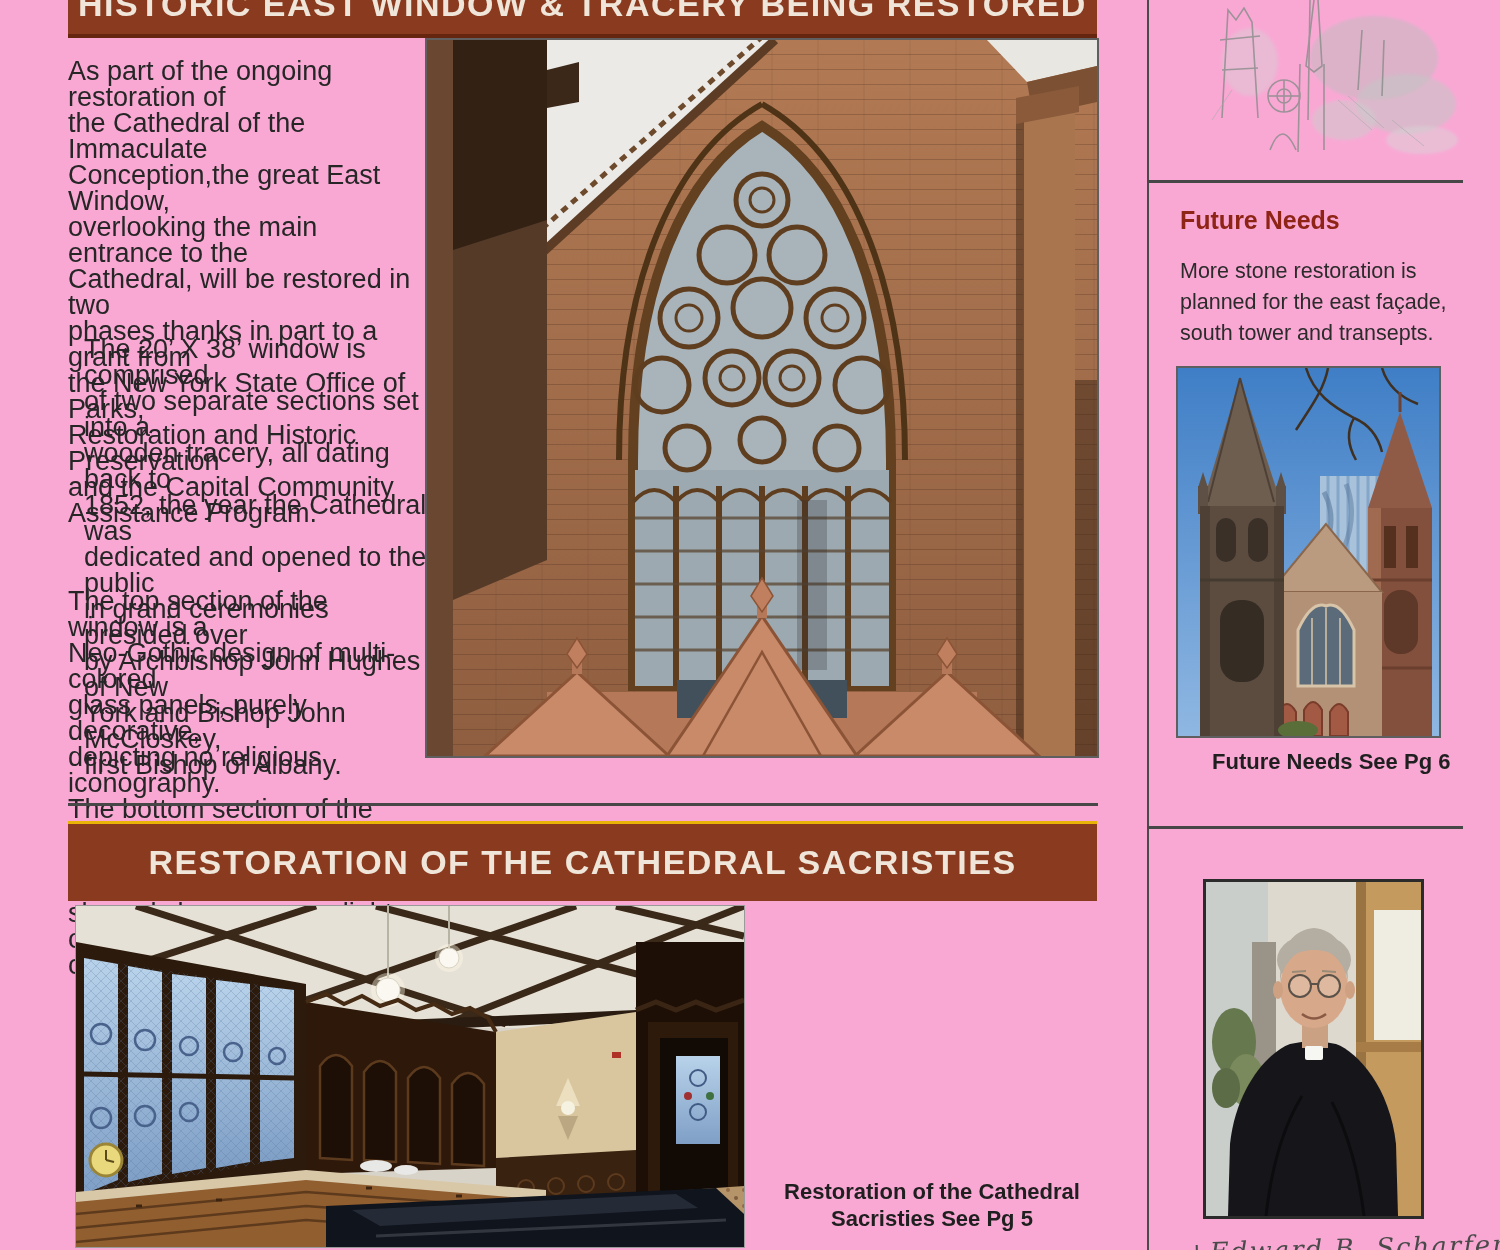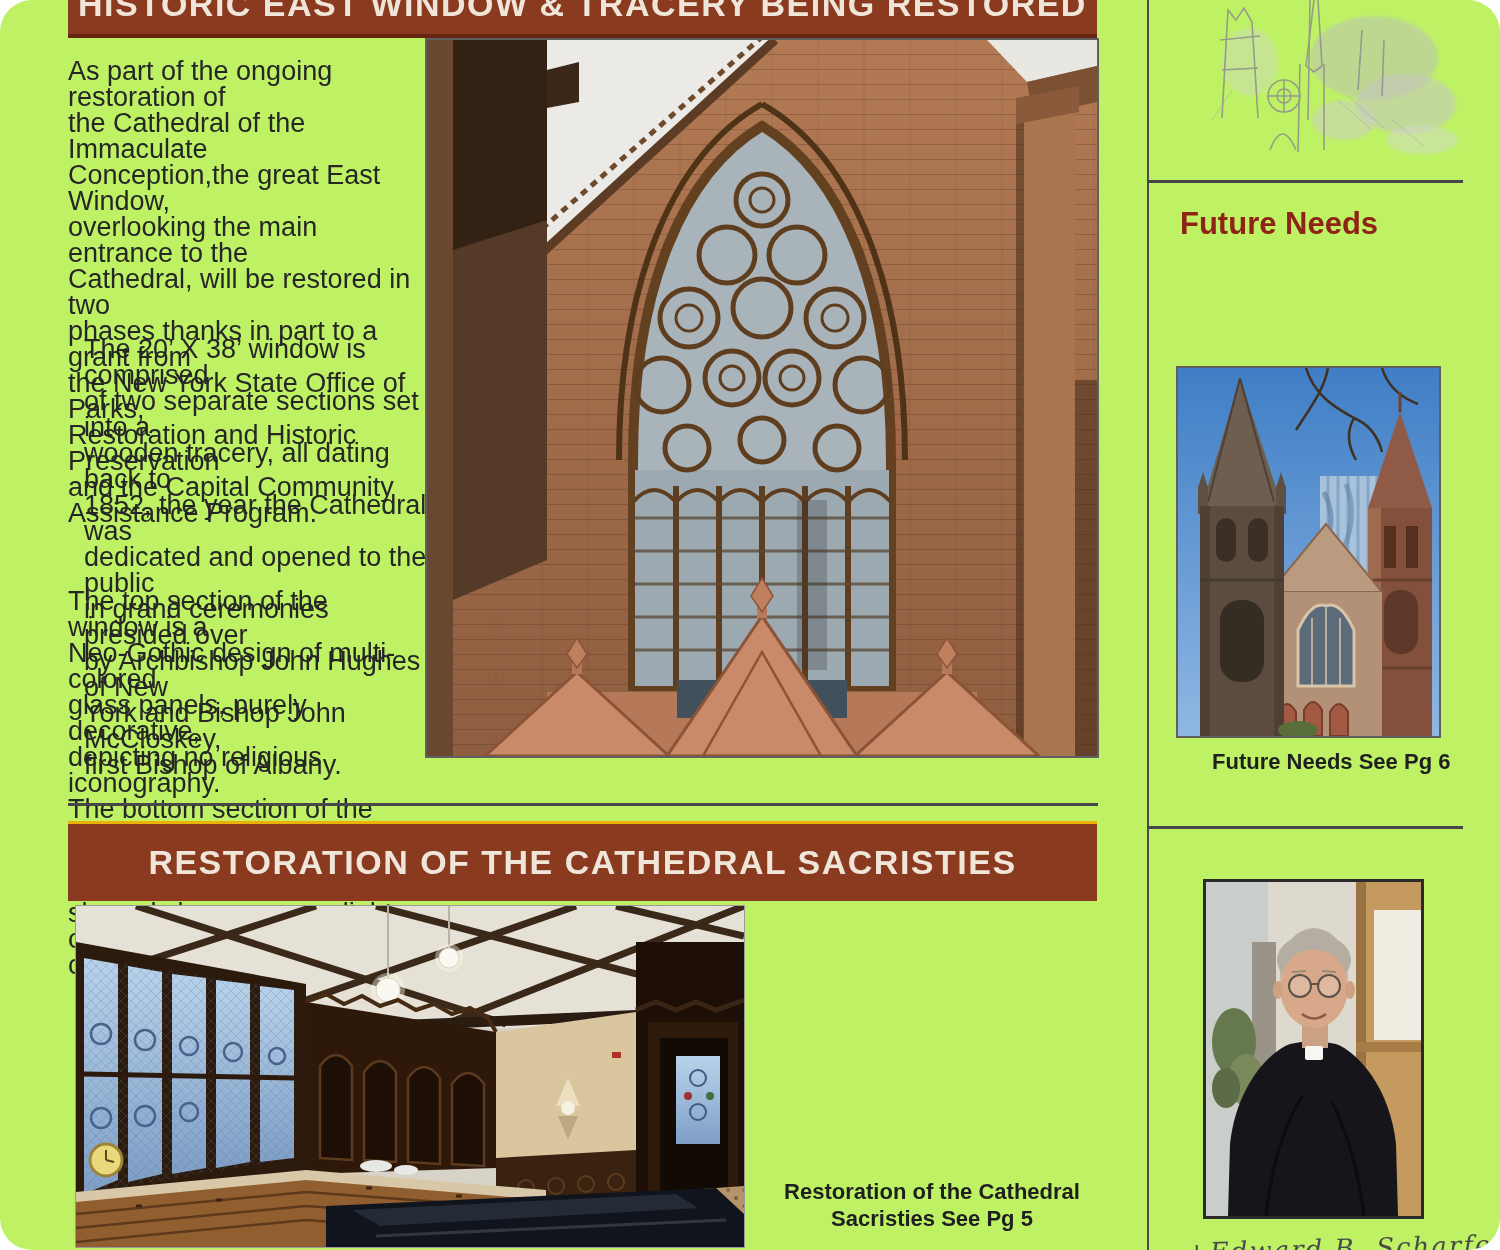--- a/index.html
+++ b/index.html
@@ -1,27 +1,27 @@
 <!DOCTYPE html>
 <html><head>
 <meta charset="utf-8">
 <style>
   html,body{margin:0;padding:0;background:#ffffff;}
-  #page{position:relative;width:1500px;height:1250px;background:#bef264;overflow:hidden;
-        font-family:"Liberation Sans",sans-serif;border-radius:32px;}
+  #page{position:relative;width:1500px;height:1250px;background:#f9a8d4;overflow:hidden;
+        font-family:"Liberation Sans",sans-serif;}
   .abs{position:absolute;}
   .banner{background:#8a3a1e;color:#efe5d9;display:flex;align-items:center;justify-content:center;
           font-family:"Liberation Sans",sans-serif;font-weight:600;font-size:34px;letter-spacing:1.5px;}
   .serif-par{font-family:Liberation Sans, sans-serif;font-size:27px;line-height:26px;color:#262626;
              white-space:pre-line;}
   .caption{font-family:"Liberation Sans",sans-serif;font-weight:700;font-size:22px;line-height:27px;
            color:#1f1f1f;white-space:pre-line;}
   .rule{background:#474747;height:3px;}
   .photo{border:2px solid #5f5f5f;overflow:hidden;background:#cccccc;}
-  .sidebar-head{font-family:"Liberation Sans",sans-serif;font-weight:700;font-size:31px;color:#8e2415;}
+  .sidebar-head{font-family:"Liberation Sans",sans-serif;font-weight:700;font-size:25px;color:#8e2415;}
   .sidebar-text{font-family:"Liberation Sans",sans-serif;font-size:21.5px;line-height:31px;color:#2b2b2b;
                 white-space:pre-line;}
   .signature{font-family:"DejaVu Serif",serif;font-style:italic;font-size:26px;color:#4a4a4a;
              letter-spacing:2px;white-space:nowrap;transform:rotate(-1.5deg);}
   svg{display:block;}
 </style>
 </head>
 <body>
 
 <div id="page">
@@ -327,20 +327,23 @@
           <line x1="186" y1="96" x2="222" y2="128"></line>
         <line x1="230" y1="120" x2="262" y2="146"></line>
           <line x1="70" y1="90" x2="50" y2="120"></line>
       </g>
     </svg>
   </div>
 
   <div class="abs rule" style="left:1147px;top:180px;width:316px;"></div>
 
   <div class="abs sidebar-head" style="left:1180px;top:206px;">Future Needs</div>
+  <div class="abs sidebar-text" style="left:1180px;top:256px;width:290px;">More stone restoration is
+planned for the east façade,
+south tower and transepts.</div>
 
   <div class="abs photo" style="left:1176px;top:366px;width:261px;height:368px;">
     <svg width="261" height="368" viewBox="0 0 261 368">
       <defs>
         <linearGradient id="skyg" x1="0" y1="0" x2="0" y2="1">
           <stop offset="0" stop-color="#3f7ec6"></stop>
             <stop offset="1" stop-color="#8fb7e2"></stop>
         </linearGradient>
       </defs>
       <rect x="0" y="0" width="261" height="368" fill="url(#skyg)"></rect>

